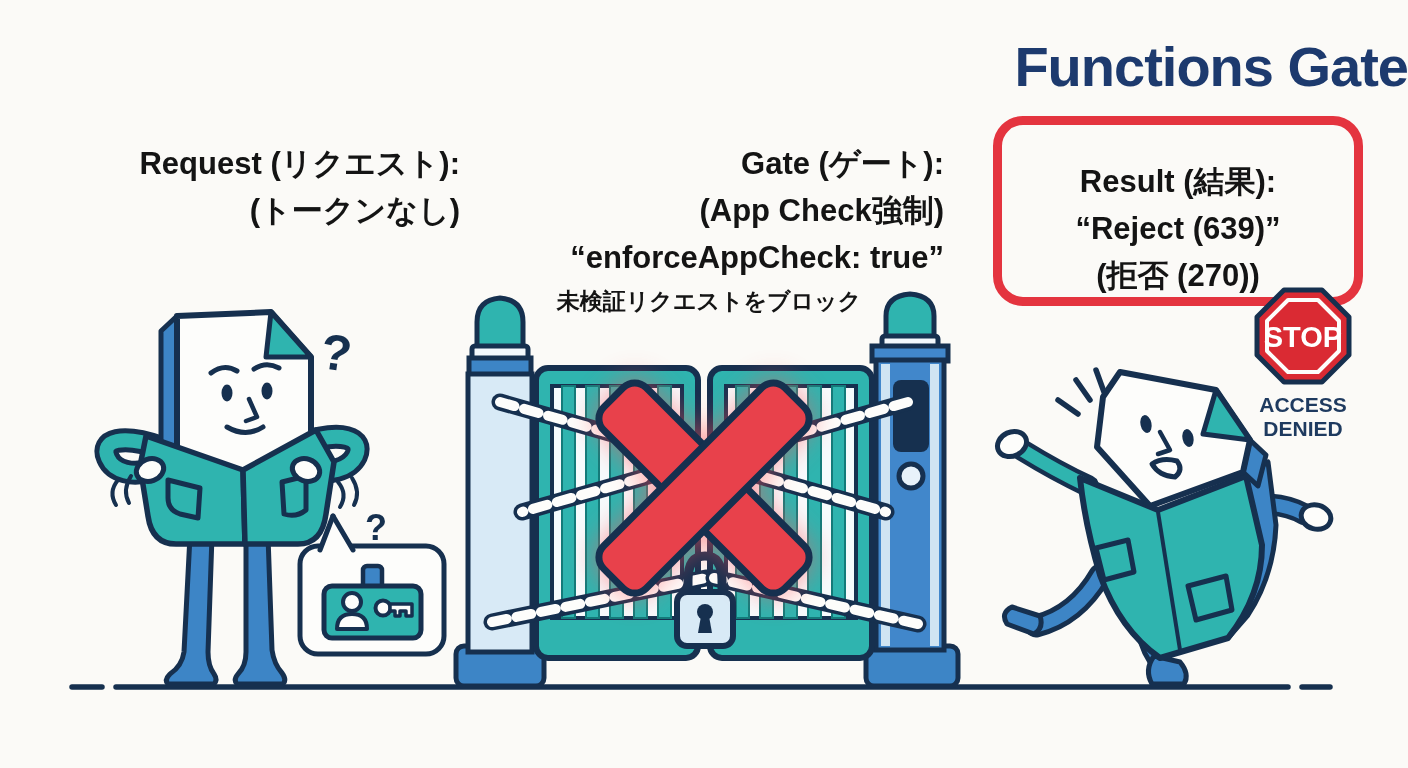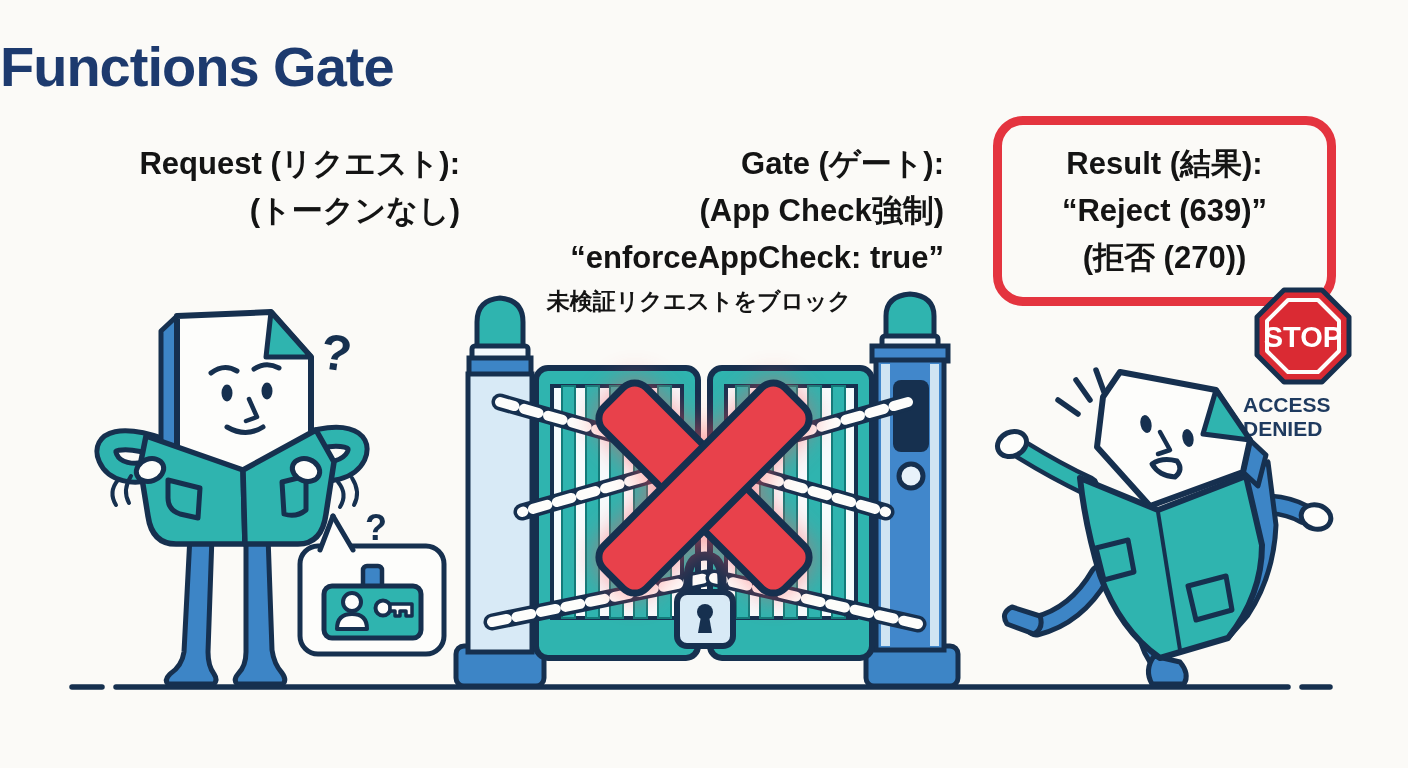--- a/index.html
+++ b/index.html
@@ -1,31 +1,31 @@
 <!DOCTYPE html>
 <html><head>
 <meta charset="utf-8">
 <style>
   html,body{margin:0;padding:0;}
   body{width:1408px;height:768px;background:#fbfaf7;overflow:hidden;
        font-family:"Liberation Sans","DejaVu Sans",sans-serif;}
   .stage{position:relative;width:1408px;height:768px;}
   .abs{position:absolute;}
-  .title{left:0;top:34px;width:1408px;text-align:left;
+  .title{left:0;top:34px;width:1408px;text-align:right;
          font-size:56px;font-weight:800;color:#1d3a6e;letter-spacing:-1px;}
   .col{text-align:right;font-weight:700;color:#141414;font-size:31px;line-height:47px;}
   .col-request{left:28px;top:140px;width:432px;}
   .col-gate{left:474px;top:140px;width:470px;}
-  .gate-subtitle{left:464px;top:286px;width:470px;text-align:center;
+  .gate-subtitle{left:474px;top:286px;width:470px;text-align:center;
                  font-weight:700;color:#141414;font-size:23px;}
-  .result-box{left:993px;top:116px;width:343px;height:190px;box-sizing:border-box;
+  .result-box{left:993px;top:116px;width:370px;height:190px;box-sizing:border-box;
               border:9px solid #e4343f;border-radius:30px;
               text-align:center;font-weight:700;color:#141414;font-size:31px;
-              line-height:47px;padding-top:15px;background:transparent;}
-  .access-denied{left:1243px;top:393px;width:120px;
+              line-height:47px;padding-top:33px;background:transparent;}
+  .access-denied{left:1243px;top:393px;width:120px;text-align:center;
                  font-weight:800;font-size:21px;line-height:1.12;color:#1e3a5f;}
   svg.illu{left:0;top:0;pointer-events:none;}
   .qm{font-weight:800;fill:#16304f;font-family:"Liberation Sans","DejaVu Sans",sans-serif;}
   .stoptxt{font-weight:800;fill:#ffffff;font-family:"Liberation Sans","DejaVu Sans",sans-serif;}
 </style>
 </head>
 <body>
 
 <div class="stage">
 

